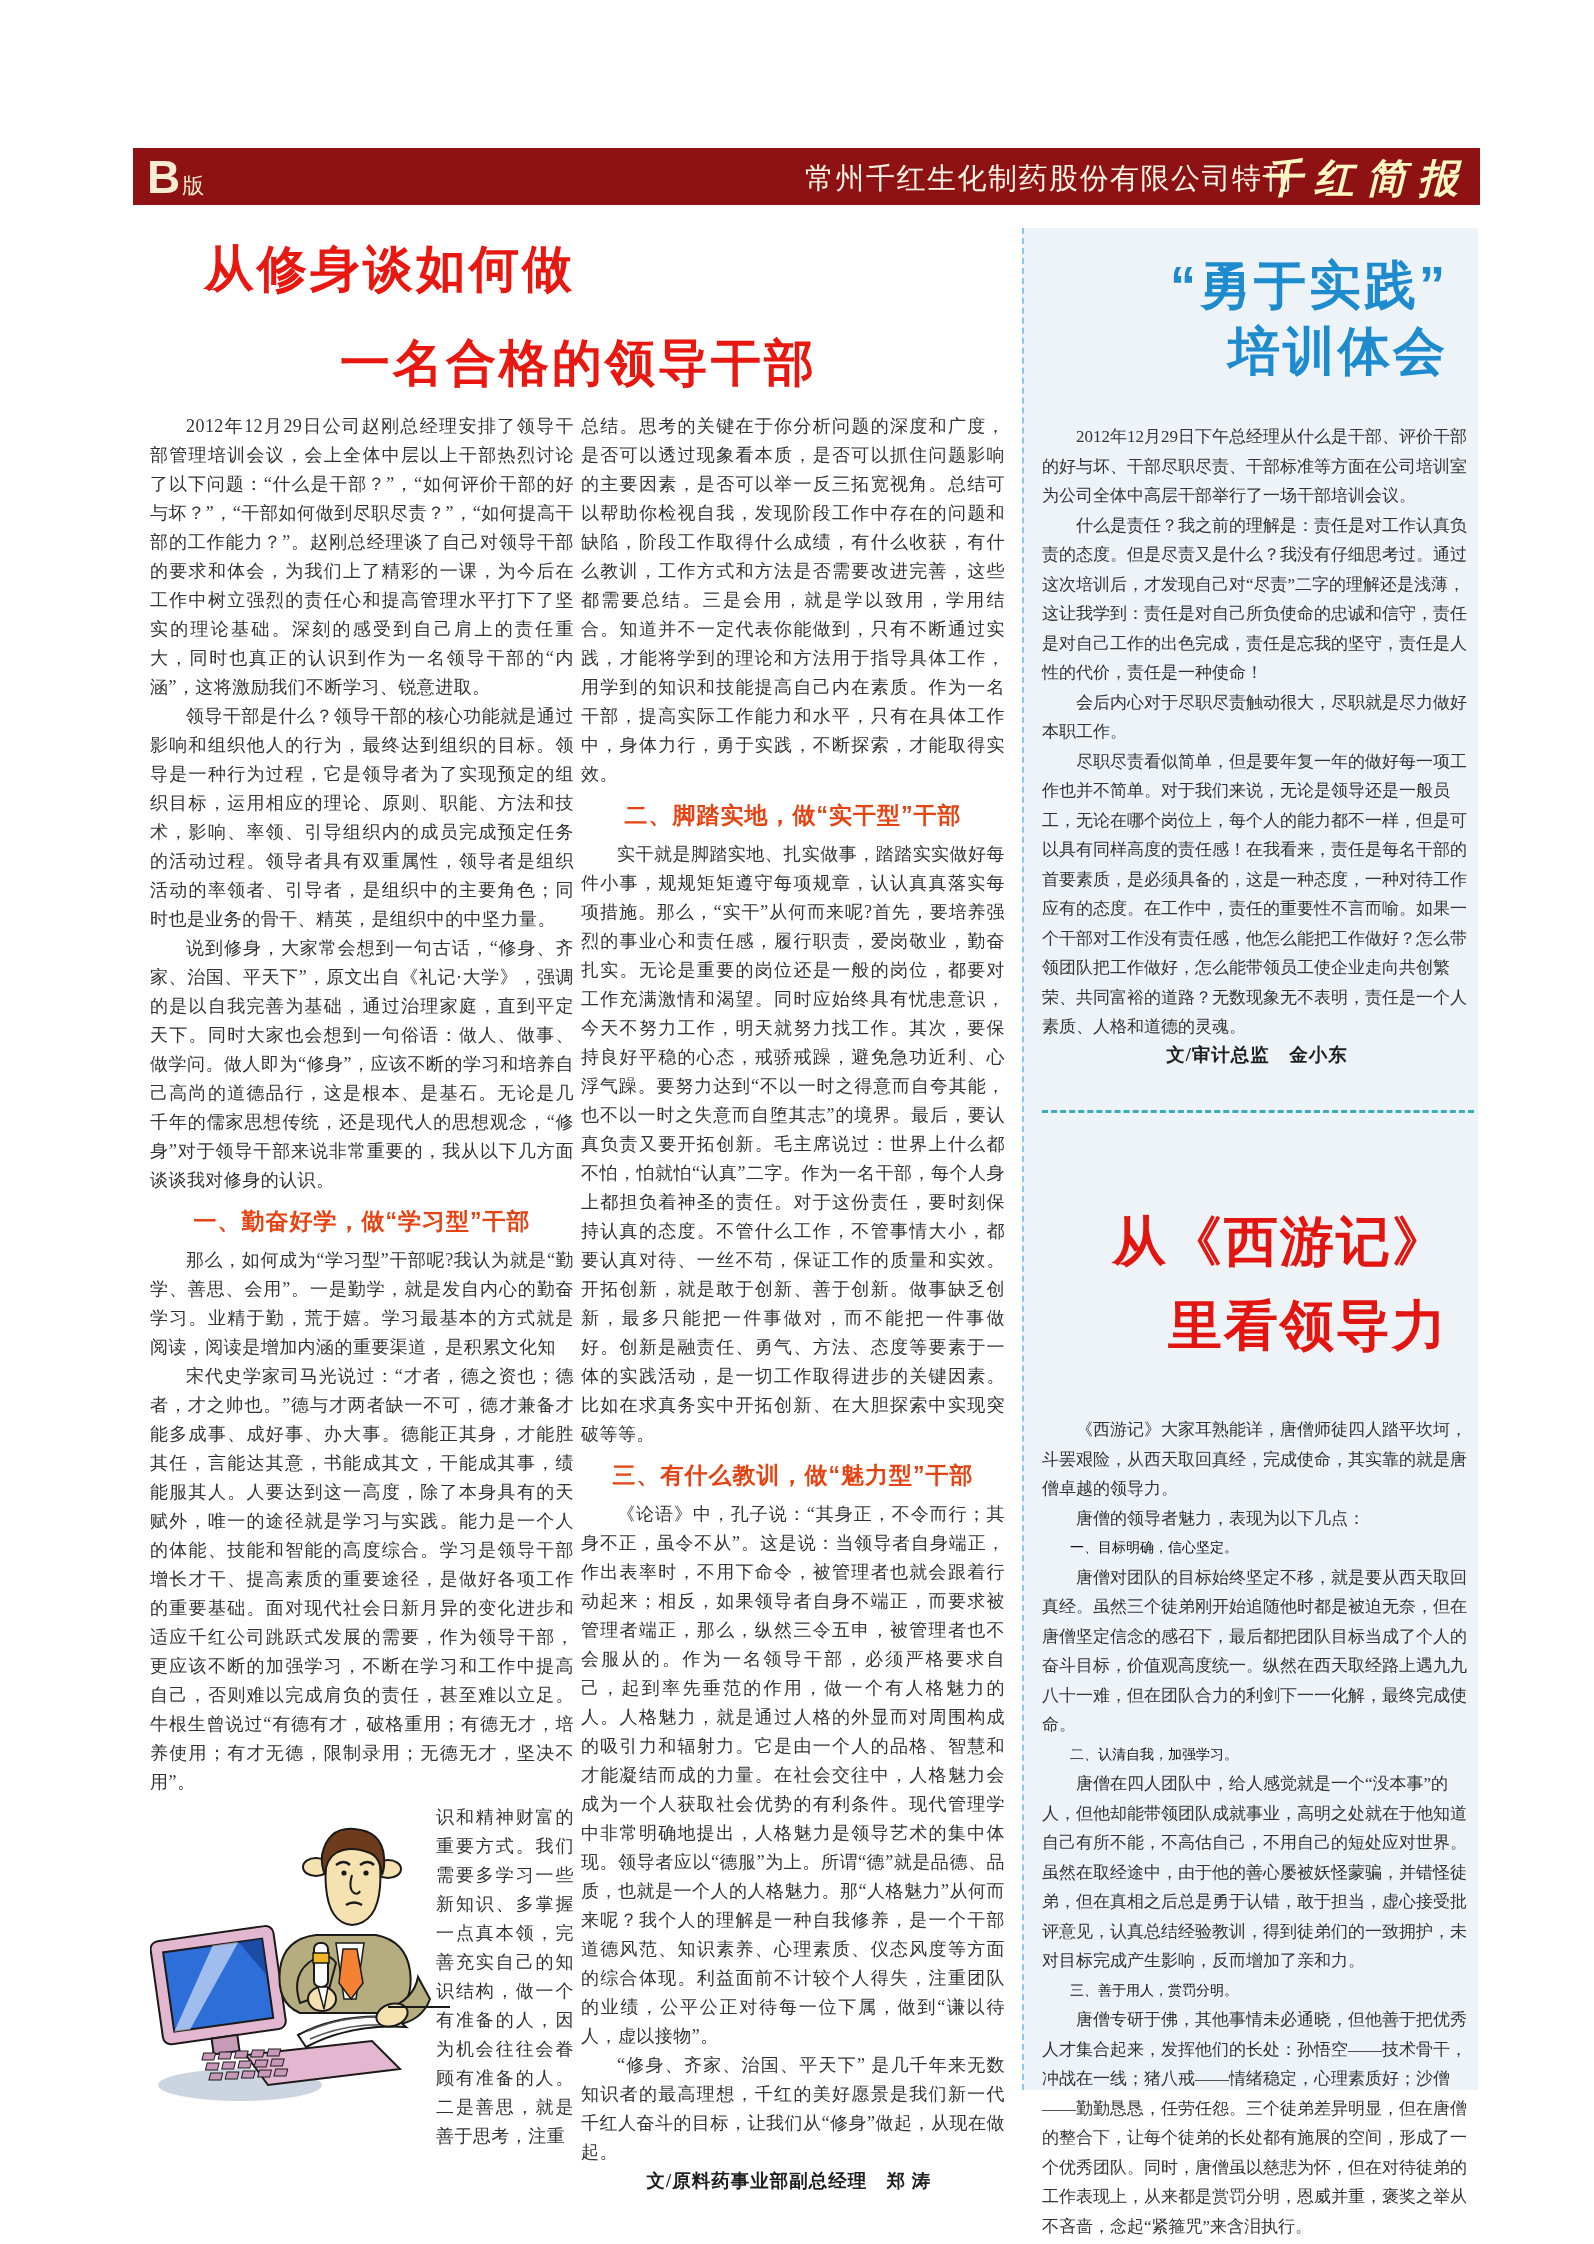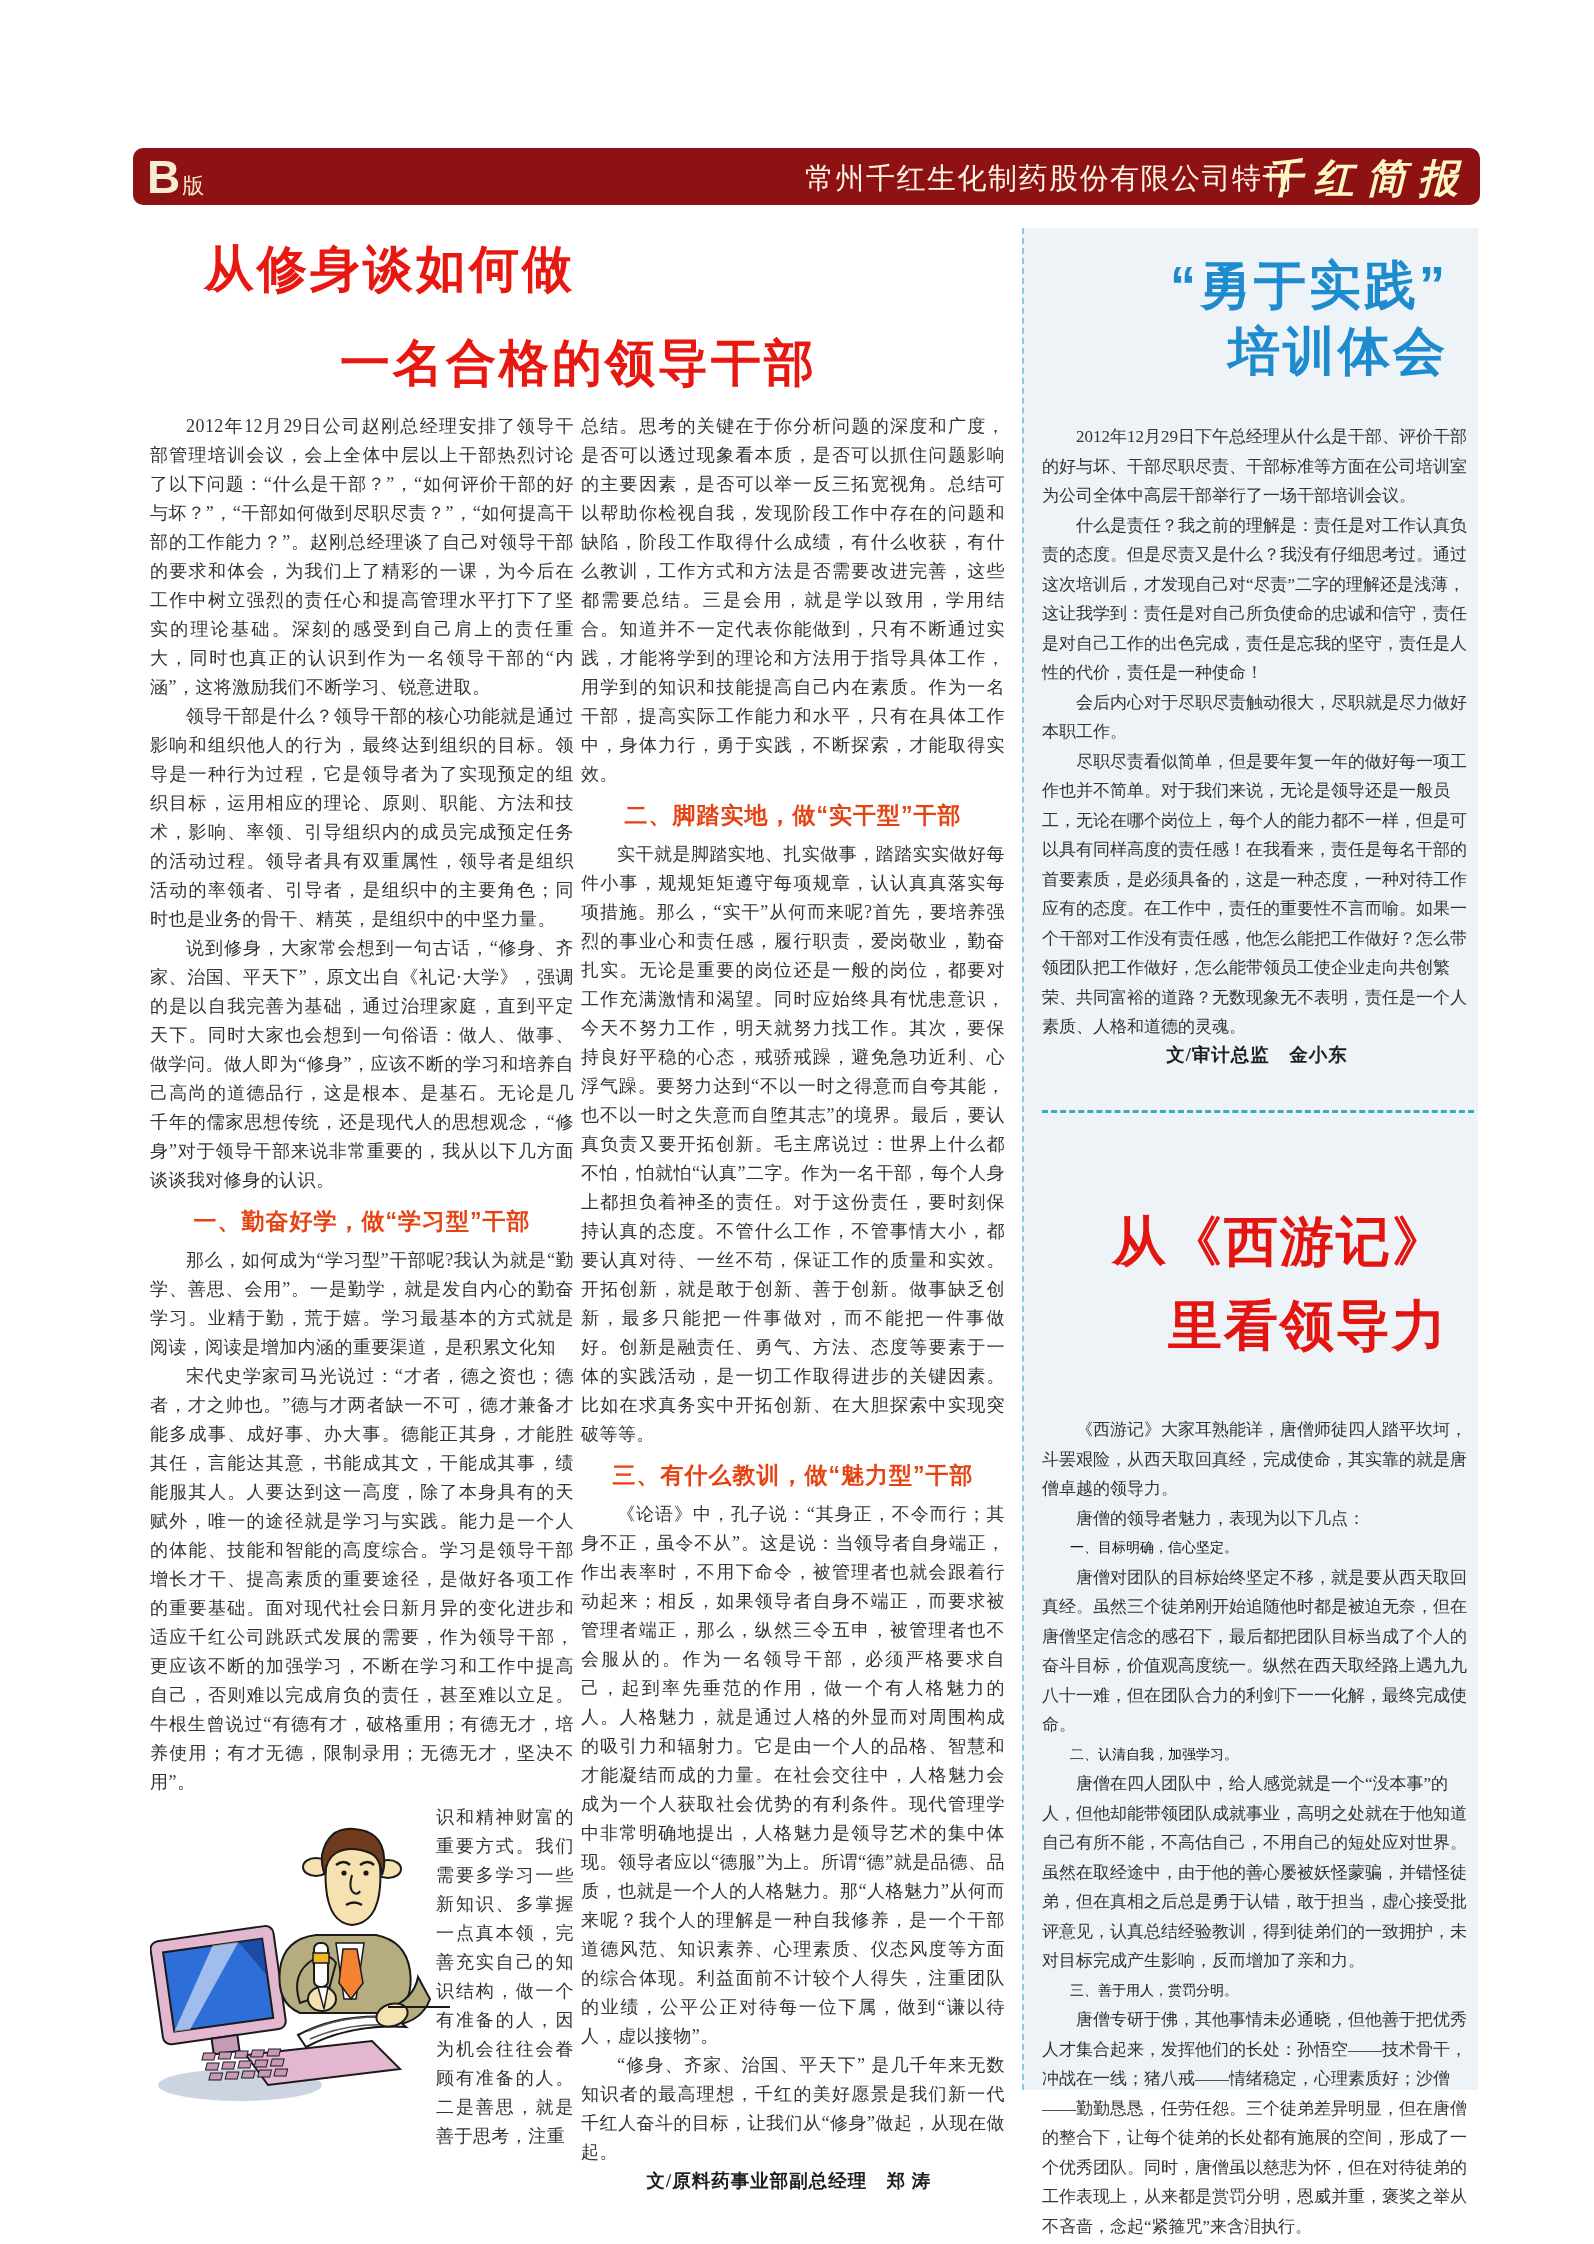--- a/index.html
+++ b/index.html
@@ -1,19 +1,19 @@
 <!DOCTYPE html>
 <html><head>
 <meta charset="utf-8">
 <style>
   html,body{margin:0;padding:0;background:#ffffff;}
   .page{position:relative;width:1594px;height:2244px;background:#ffffff;overflow:hidden;
         font-family:"Liberation Serif","DejaVu Serif",serif;}
   
-  .topbar{position:absolute;left:133px;top:148px;width:1347px;height:57px;background:#8e1113;color:#f5ecd2;border-radius:10px;}
+  .topbar{position:absolute;left:133px;top:148px;width:1347px;height:57px;background:#8e1113;color:#f5ecd2;}
   .edition{position:absolute;left:14px;top:2px;color:#f5ecd2;}
   .ed-b{font-family:"Liberation Sans","DejaVu Sans",sans-serif;font-size:46px;font-weight:bold;}
   .ed-small{font-size:22px;margin-left:2px;}
   .paper-title{position:absolute;left:672px;top:11px;font-family:"Liberation Sans","DejaVu Sans",sans-serif;
                font-size:29px;font-weight:normal;color:#fdf6e6;letter-spacing:1.5px;white-space:nowrap;}
   .brand{position:absolute;right:10px;top:3px;font-size:40px;font-weight:bold;color:#fef9c3;
          letter-spacing:12px;font-style:italic;white-space:nowrap;}
   
   .main-title{position:absolute;left:150px;top:222px;color:#e8170f;font-weight:bold;line-height:94px;
               font-size:50px;letter-spacing:3px;white-space:nowrap;}

